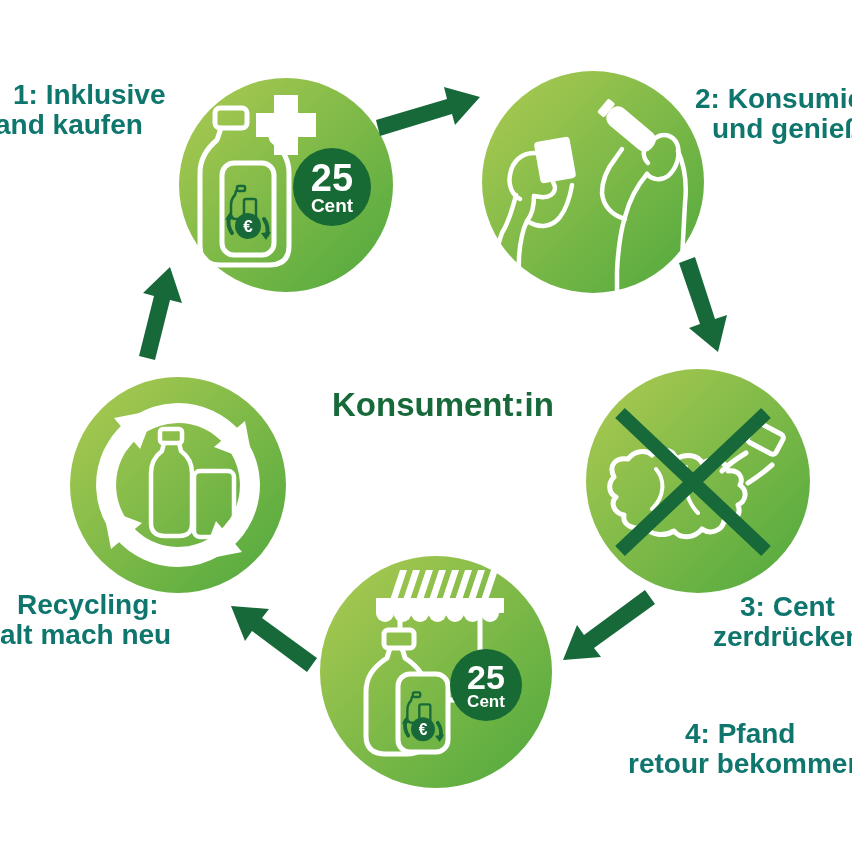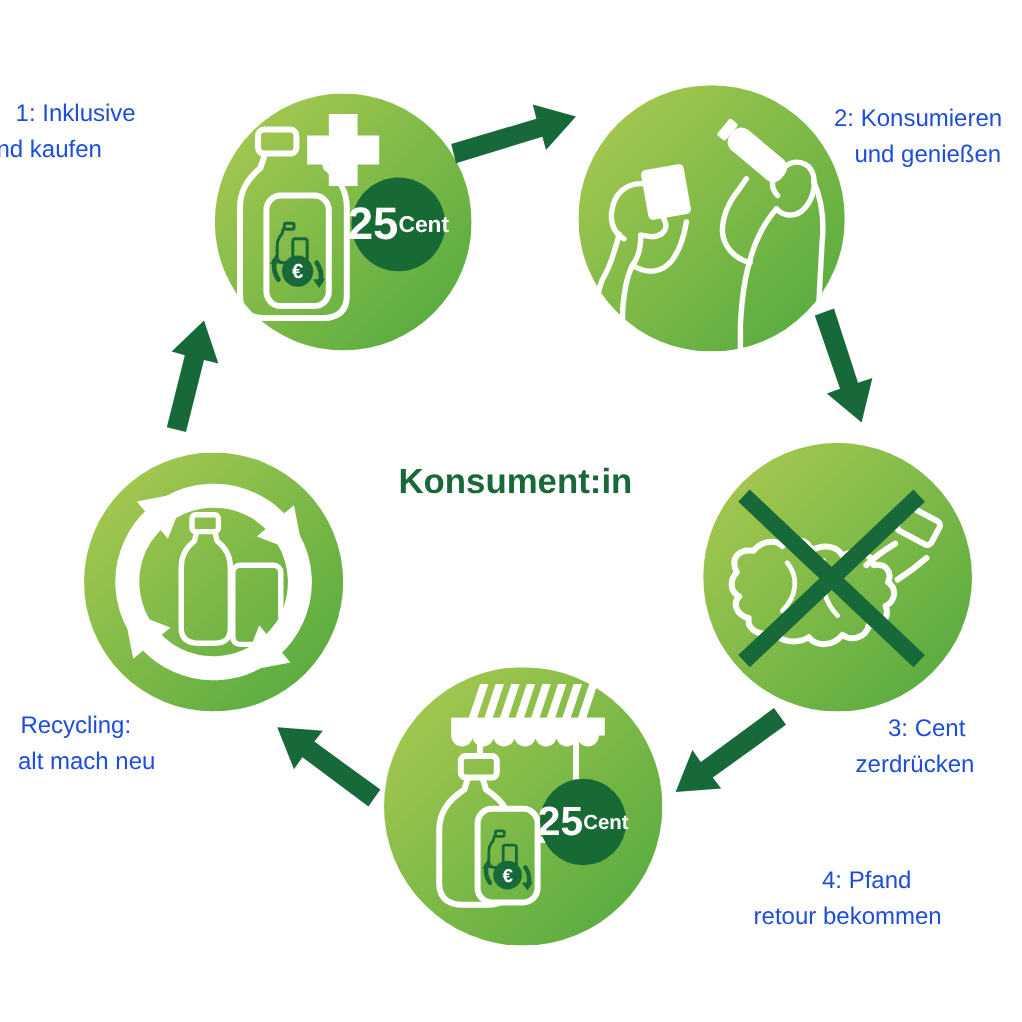--- a/index.html
+++ b/index.html
@@ -4,29 +4,29 @@
 <style>
   html,body{margin:0;padding:0;}
   body{
     width:852px;height:852px;position:relative;overflow:hidden;
     background:#ffffff;
     font-family:"Liberation Sans", sans-serif;
   }
   .circle-svg{position:absolute;display:block;}
   .label{
     position:absolute;white-space:nowrap;
-    color:#1d4ed8;font-weight:400;font-size:20px;line-height:30px;
+    color:#0f766e;font-weight:700;font-size:28px;line-height:30px;
   }
   .center-label{
     position:absolute;left:332px;top:386px;white-space:nowrap;
-    color:#17693A;font-weight:700;font-size:29px;
+    color:#17693A;font-weight:700;font-size:33px;
   }
   .badge{
     position:absolute;border-radius:50%;background:#186A35;
-    display:flex;flex-direction:row;align-items:center;justify-content:center;
+    display:flex;flex-direction:column;align-items:center;justify-content:center;
     color:#ffffff;font-weight:700;
   }
   .badge .num{font-size:38px;line-height:36px;}
   .badge .unit{font-size:19px;line-height:19px;}
   .badge.sm .num{font-size:34px;line-height:32px;}
   .badge.sm .unit{font-size:17px;line-height:17px;}
   .arrows{position:absolute;left:0;top:0;}
 </style>
 </head>
 <body>
@@ -201,15 +201,15 @@
 <div class="label" style="left:695px;top:84px">2: Konsumieren</div>
 <div class="label" style="left:712px;top:114px">und genießen</div>
 
 <div class="label" style="left:740px;top:592px">3: Cent</div>
 <div class="label" style="left:713px;top:622px">zerdrücken</div>
 
 <div class="label" style="left:685px;top:719px">4: Pfand</div>
 <div class="label" style="left:628px;top:749px">retour bekommen</div>
 
 <div class="label" style="left:17px;top:590px">Recycling:</div>
-<div class="label" style="left:15px;top:620px">alt mach neu</div>
+<div class="label" style="left:0px;top:620px">alt mach neu</div>
 
 <div class="center-label">Konsument:in</div>
 
 </body></html>

